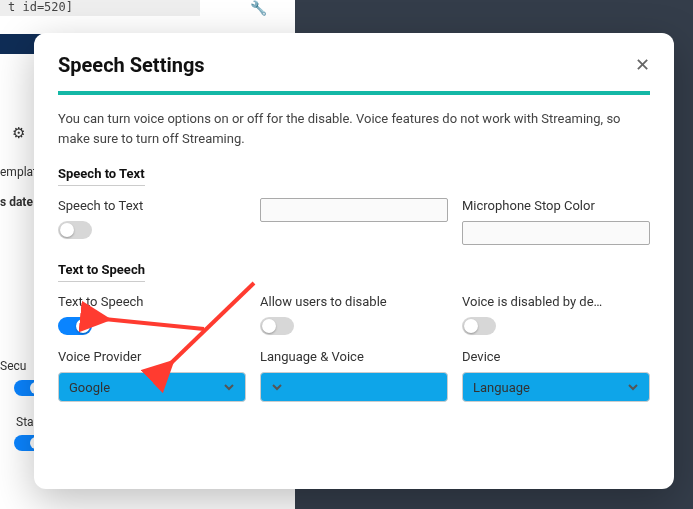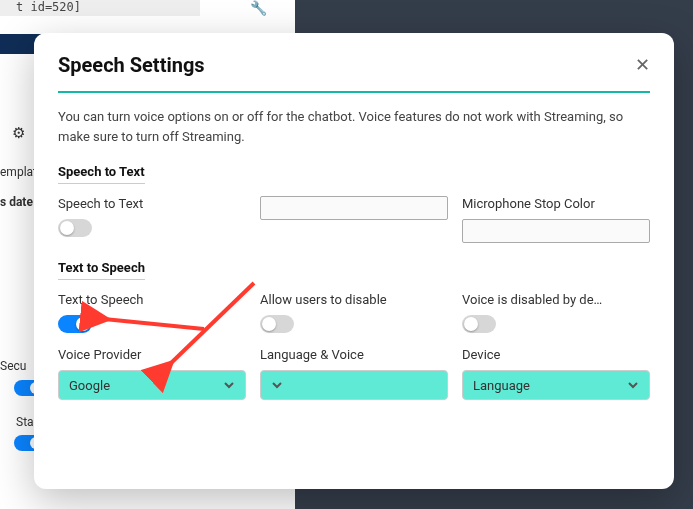--- a/index.html
+++ b/index.html
@@ -1,54 +1,54 @@
 <!DOCTYPE html>
 <html><head>
 <meta charset="utf-8">
 <style>
   * { box-sizing: border-box; margin: 0; padding: 0; }
   html, body { width: 693px; height: 509px; font-family: -apple-system, BlinkMacSystemFont, "Segoe UI", Roboto, sans-serif; background: #f0f0f0; overflow: hidden; }
   .page-bg { position: absolute; inset: 0; background: #f6f6f6; }
   .bg-left { position: absolute; left: 0; top: 0; width: 295px; height: 509px; background: #fff; }
   .bg-right { position: absolute; left: 295px; top: 0; right: 0; height: 509px; background: #1f2937; opacity: 0.9; }
-  .bg-code { position:absolute; left:0; top:0; width:200px; height:16px; font-family: monospace; font-size:12px; color:#444; padding-left:16px; background:#eee; }
+  .bg-code { position:absolute; left:0; top:0; width:200px; height:16px; font-family: monospace; font-size:12px; color:#444; padding-left:8px; background:#eee; }
   .bg-blue-bar { position:absolute; left:0; top:34px; width:295px; height:20px; background:#0f2d56; }
   .bg-gear { position:absolute; left:12px; top:124px; font-size:15px; color:#333; }
   .bg-label1 { position:absolute; left:0; top:165px; font-size:12px; color:#333; }
   .bg-label2 { position:absolute; left:0; top:195px; font-size:12px; color:#333;font-weight:bold; }
   .bg-secu { position:absolute; left:0; top:359px; font-size:12px; color:#333; }
   .bg-start { position:absolute; left:16px; top:415px; font-size:12px; color:#333; }
   .bg-toggle { position:absolute; width:30px; height:16px; background:#0a84ff; border-radius:10px; left:14px; }
   .bg-toggle::after { content:""; position:absolute; right:2px; top:2px; width:12px; height:12px; background:#fff; border-radius:50%; }
   .bg-t1 { top:380px; left:14px; }
   .bg-t2 { top:435px; left:14px; }
   .bg-wrench { position:absolute; left:250px; top:0px; font-size:14px; color:#333; }
 
   .modal { position: absolute; left: 34px; top: 33px; width: 640px; height: 456px; background: #fff; border-radius: 12px; box-shadow: 0 12px 40px rgba(0,0,0,0.25); padding: 20px 24px; }
-  .modal-header { display:flex; align-items:center; justify-content:space-between; padding-bottom:14px; border-bottom:2px solid #14b8a6; margin-bottom:14px; }
+  .modal-header { display:flex; align-items:center; justify-content:space-between; padding-bottom:14px; border-bottom:4px solid #14b8a6; margin-bottom:14px; }
   .modal-title { font-size: 20px; font-weight: 700; color:#111; }
   .close-btn { font-size:18px; color:#666; cursor:pointer; background:none; border:none; line-height:1; }
   .modal-desc { font-size: 13px; color:#444; line-height: 1.55; margin-bottom:14px; }
 
   .section-title { font-size: 13px; font-weight:700; color:#111; display:inline-block; padding-bottom:4px; border-bottom:1px solid #ccc; margin-bottom:12px; }
 
   .row { display:flex; gap:14px; margin-bottom:14px; }
   .col { flex: 1; display:flex; flex-direction:column; gap:8px; }
   .field-label { font-size: 13px; color:#333; white-space:nowrap; overflow:hidden; text-overflow:ellipsis; }
 
   .toggle { position:relative; width:34px; height:18px; border-radius:12px; cursor:pointer; }
   .toggle.off { background:#d7d7d7; }
   .toggle.on { background:#0a84ff; }
   .toggle .knob { position:absolute; top:2px; width:14px; height:14px; border-radius:50%; background:#fff; box-shadow:0 1px 2px rgba(0,0,0,0.3); transition:left .1s; }
   .toggle.off .knob { left:2px; }
   .toggle.on .knob { left:18px; }
 
   .color-input { width:100%; height:24px; border:1px solid #aaa; border-radius:2px; background:#fafafa; }
 
-  .select { position:relative; width:100%; height:30px; border:1px solid #ccc; border-radius:4px; background:#5eead4; display:flex; align-items:center; padding:0 10px; cursor:pointer; font-size:13px; color:#333; }
+  .select { position:relative; width:100%; height:30px; border:1px solid #ccc; border-radius:4px; background:#0ea5e9; display:flex; align-items:center; padding:0 10px; cursor:pointer; font-size:13px; color:#333; }
   .select .val { flex:1; overflow:hidden; white-space:nowrap; text-overflow:ellipsis; }
   .select svg { width:12px; height:12px; fill:none; stroke:#555; stroke-width:2; }
 
   .slider-wrap { display:flex; align-items:center; gap:10px; }
   .slider { position:relative; flex:1; height:6px; background:#eaeaea; border-radius:3px; cursor:pointer; }
   .slider .thumb { position:absolute; top:50%; transform:translate(-50%,-50%); width:18px; height:18px; border-radius:50%; background:#0a84ff; }
   .slider-val { font-size:13px; color:#333; width:16px; }
 
   .arrow { position:absolute; pointer-events:none; }
   .arrow svg { overflow:visible; }
@@ -72,21 +72,21 @@
 </div>
 
 <div class="modal">
   <div class="modal-header">
     <div class="modal-title">Speech Settings</div>
     <button class="close-btn">
       <span>✕</span>
     </button>
   </div>
 
-  <div class="modal-desc">You can turn voice options on or off for the chatbot. Voice features do not work with Streaming, so make sure to turn off Streaming.</div>
+  <div class="modal-desc">You can turn voice options on or off for the disable. Voice features do not work with Streaming, so make sure to turn off Streaming.</div>
 
   <div class="section-title">Speech to Text</div>
 
   <div class="row">
     <div class="col">
       <div class="field-label">Speech to Text</div>
       <div class="toggle off">
           <div class="knob"></div>
         </div>
     </div>

